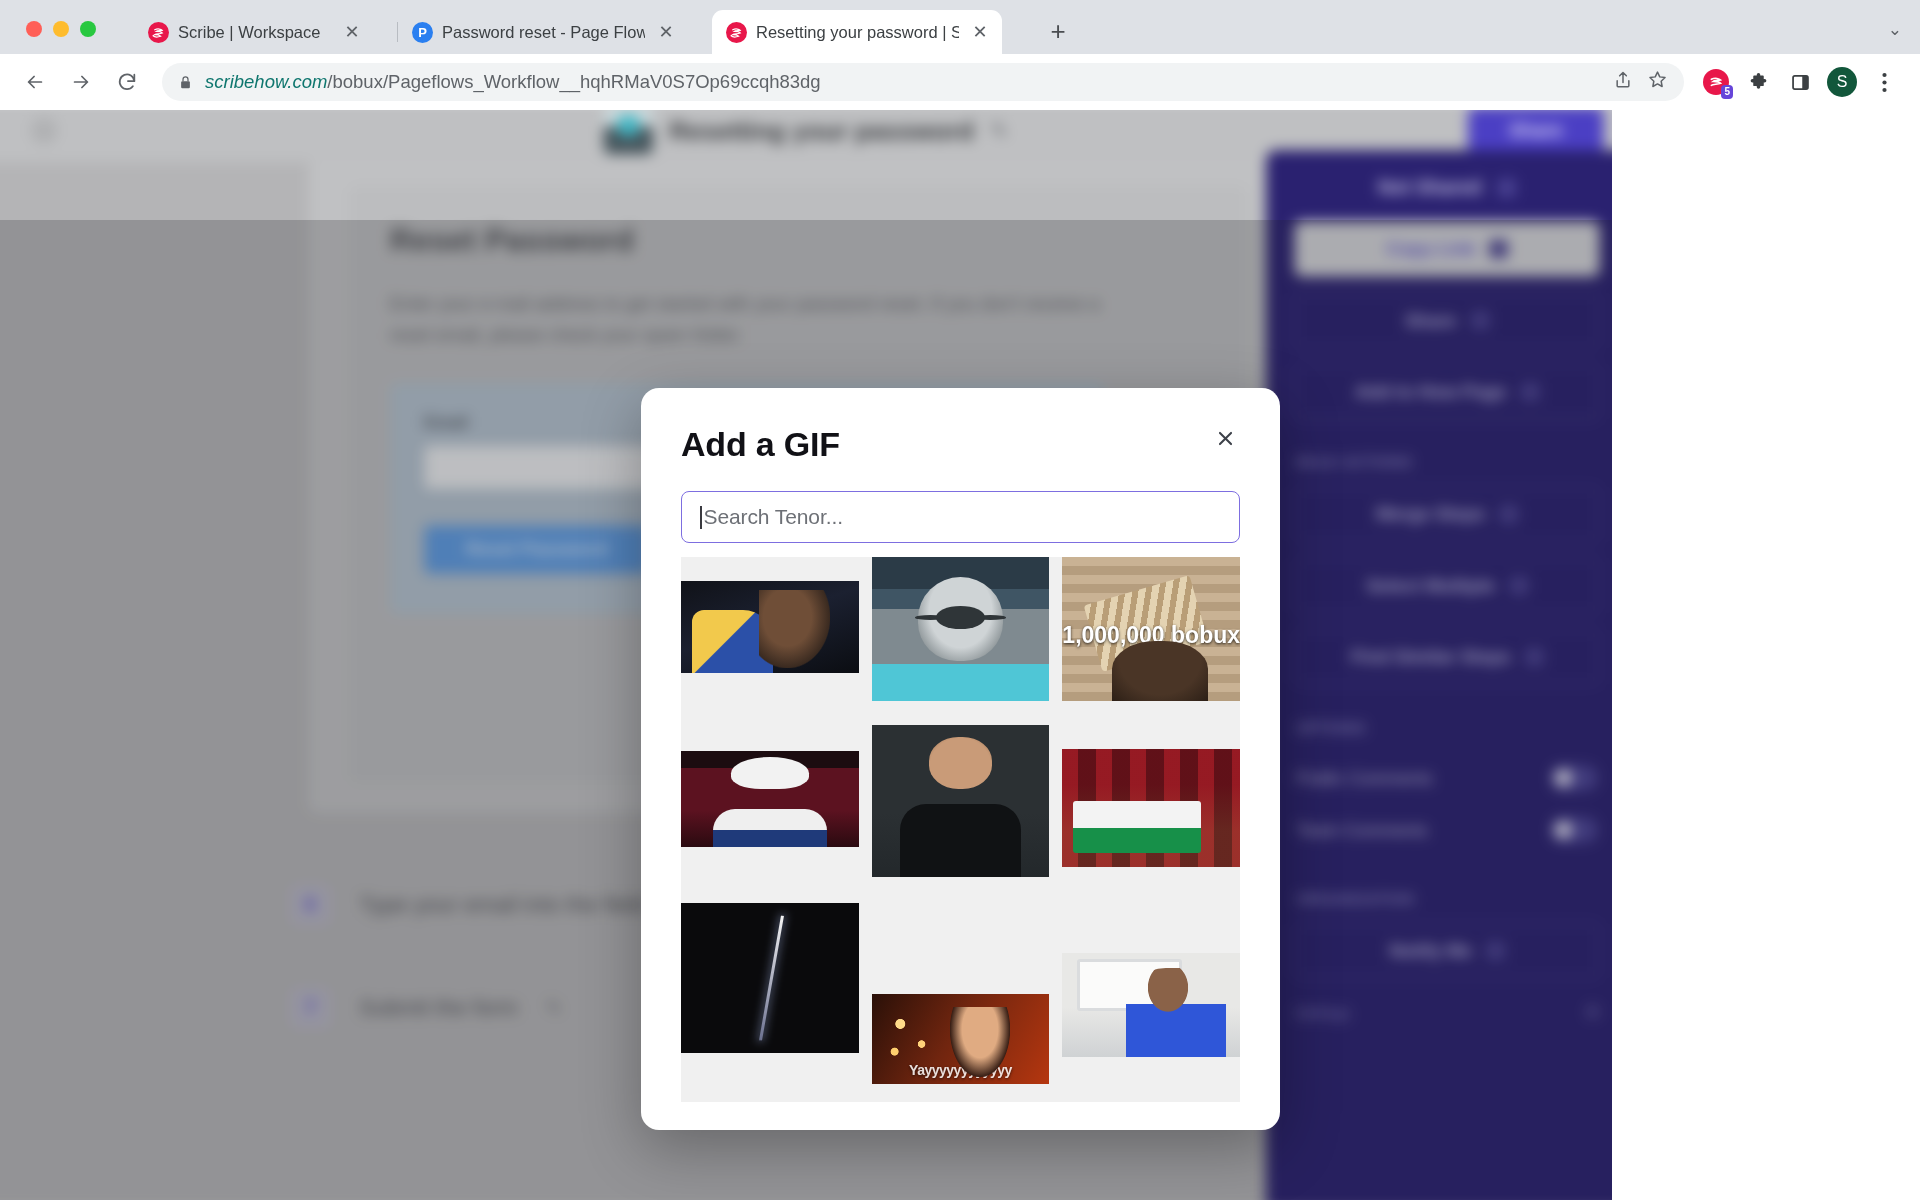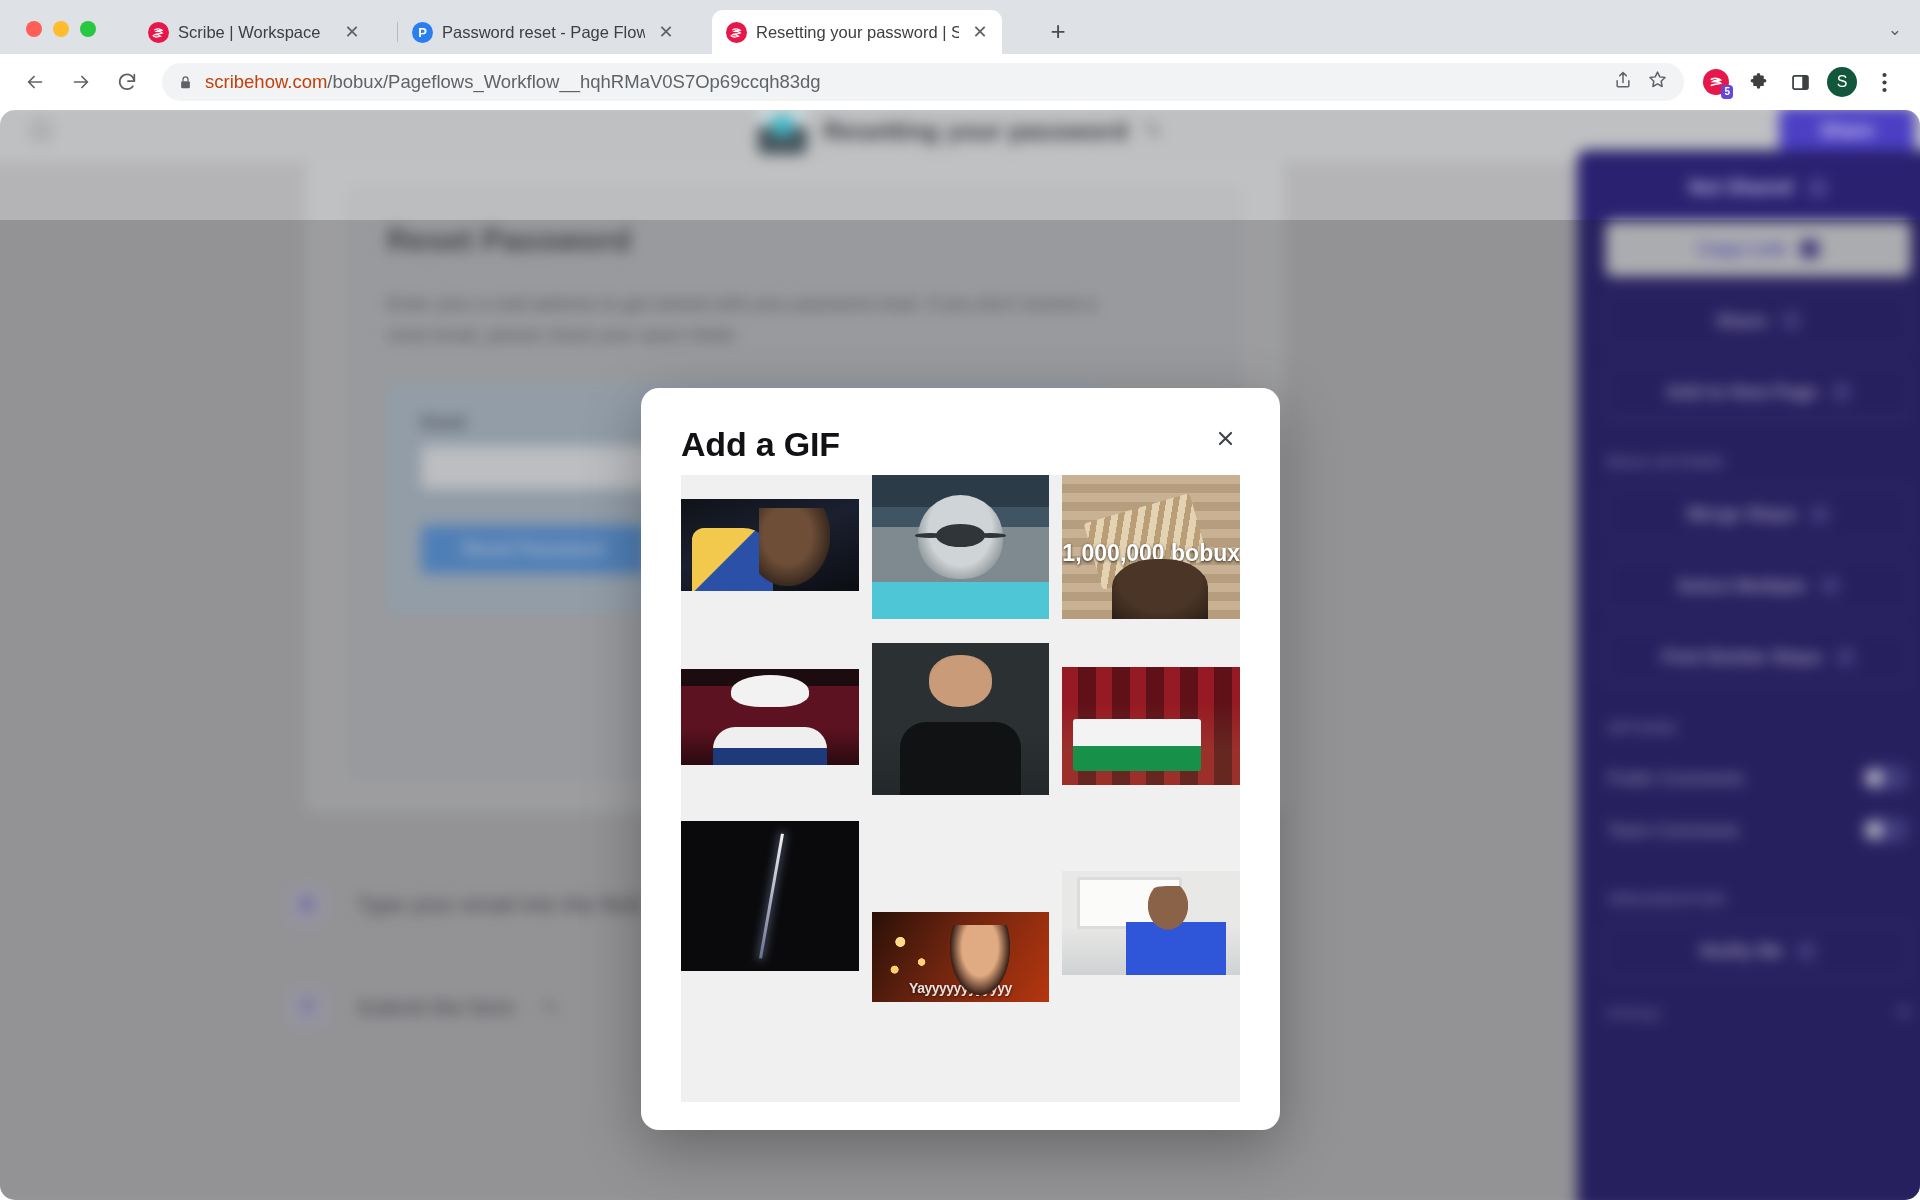--- a/index.html
+++ b/index.html
@@ -108,21 +108,21 @@
     background: #f1f3f4;
     border-radius: 19px;
     display: flex;
     align-items: center;
     padding: 0 16px;
     margin: 0 10px;
     gap: 12px;
     font-size: 18.5px;
   }
   .omnibox .lock { color: #5f6368; display: flex; }
-  .url-host { color: #c2410c; }
+  .url-host { color: #0f766e; font-style: italic; }
   .url-path { color: #5f6368; }
   .omnibox-actions {
     margin-left: auto; display: flex; align-items: center; gap: 14px;
   }
   .tb-icons { display: flex; align-items: center; gap: 6px; padding-right: 4px; }
   .tb-icon {
     width: 36px; height: 36px;
     display: flex; align-items: center; justify-content: center;
     color: #5f6368; position: relative;
   }
@@ -144,23 +144,22 @@
     background: #12573b; color: #fff;
     display: flex; align-items: center; justify-content: center;
     font-size: 16px; font-weight: 500;
   }
   .kebab { font-size: 20px; color: #3c4043; letter-spacing: 0; }
 
   
   #page {
     position: absolute;
     top: 110px; left: 0;
-    width: 1920px; height: 1090px;
+    width: 1612px; height: 1090px;
     overflow: hidden;
-    border-radius: 15px;
   }
   #page-blur-layer {
     position: absolute; inset: 0;
     filter: blur(7px);
     transform: scale(1.02);
     transform-origin: center;
   }
   .page-bg { position:absolute; inset:0; background:#b4b4b6; }
 
   .scribe-header {
@@ -748,20 +747,26 @@
     <div id="modal">
       <div class="modal-head">
         <div class="modal-title">Add a GIF</div>
         <div class="modal-close">
           <svg width="19" height="19" viewBox="0 0 24 24">
               <path d="M5 5l14 14M19 5L5 19" stroke="#3d4149" stroke-width="2.6" stroke-linecap="round"></path>
             </svg>
         </div>
       </div>
 
+      <div class="search-wrap">
+        <div class="search-box">
+          <span class="caret"></span>
+          <span class="search-ph">Search Tenor...</span>
+        </div>
+      </div>
 
       <div class="gif-scroll">
         <div class="gif-cols">
           <div class="gif-col">
             <div class="gif-tile art-basketball" style="height:92px;margin-top:24px">
               <span class="cap"></span>
             </div>
             <div class="gif-tile art-hockey" style="height:96px;margin-top:54px">
               <span class="cap small">MIKA MAGIC™</span>
             </div>

